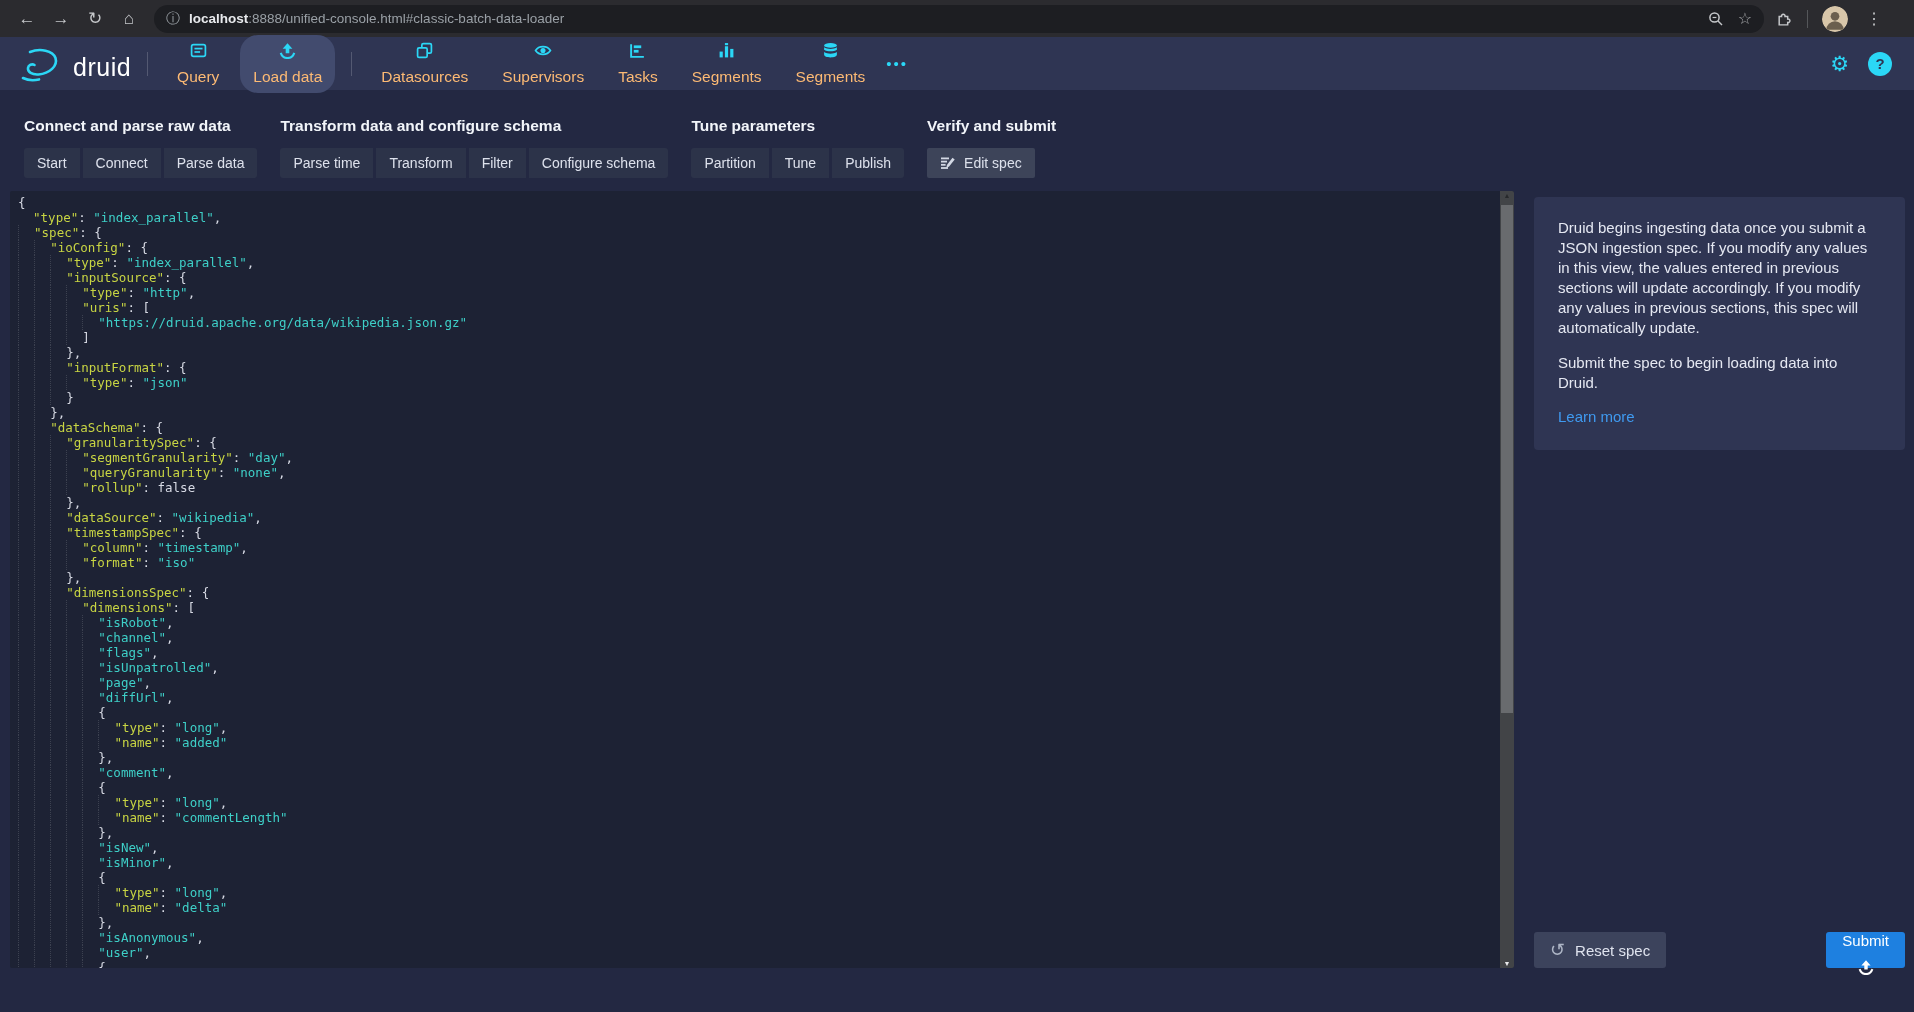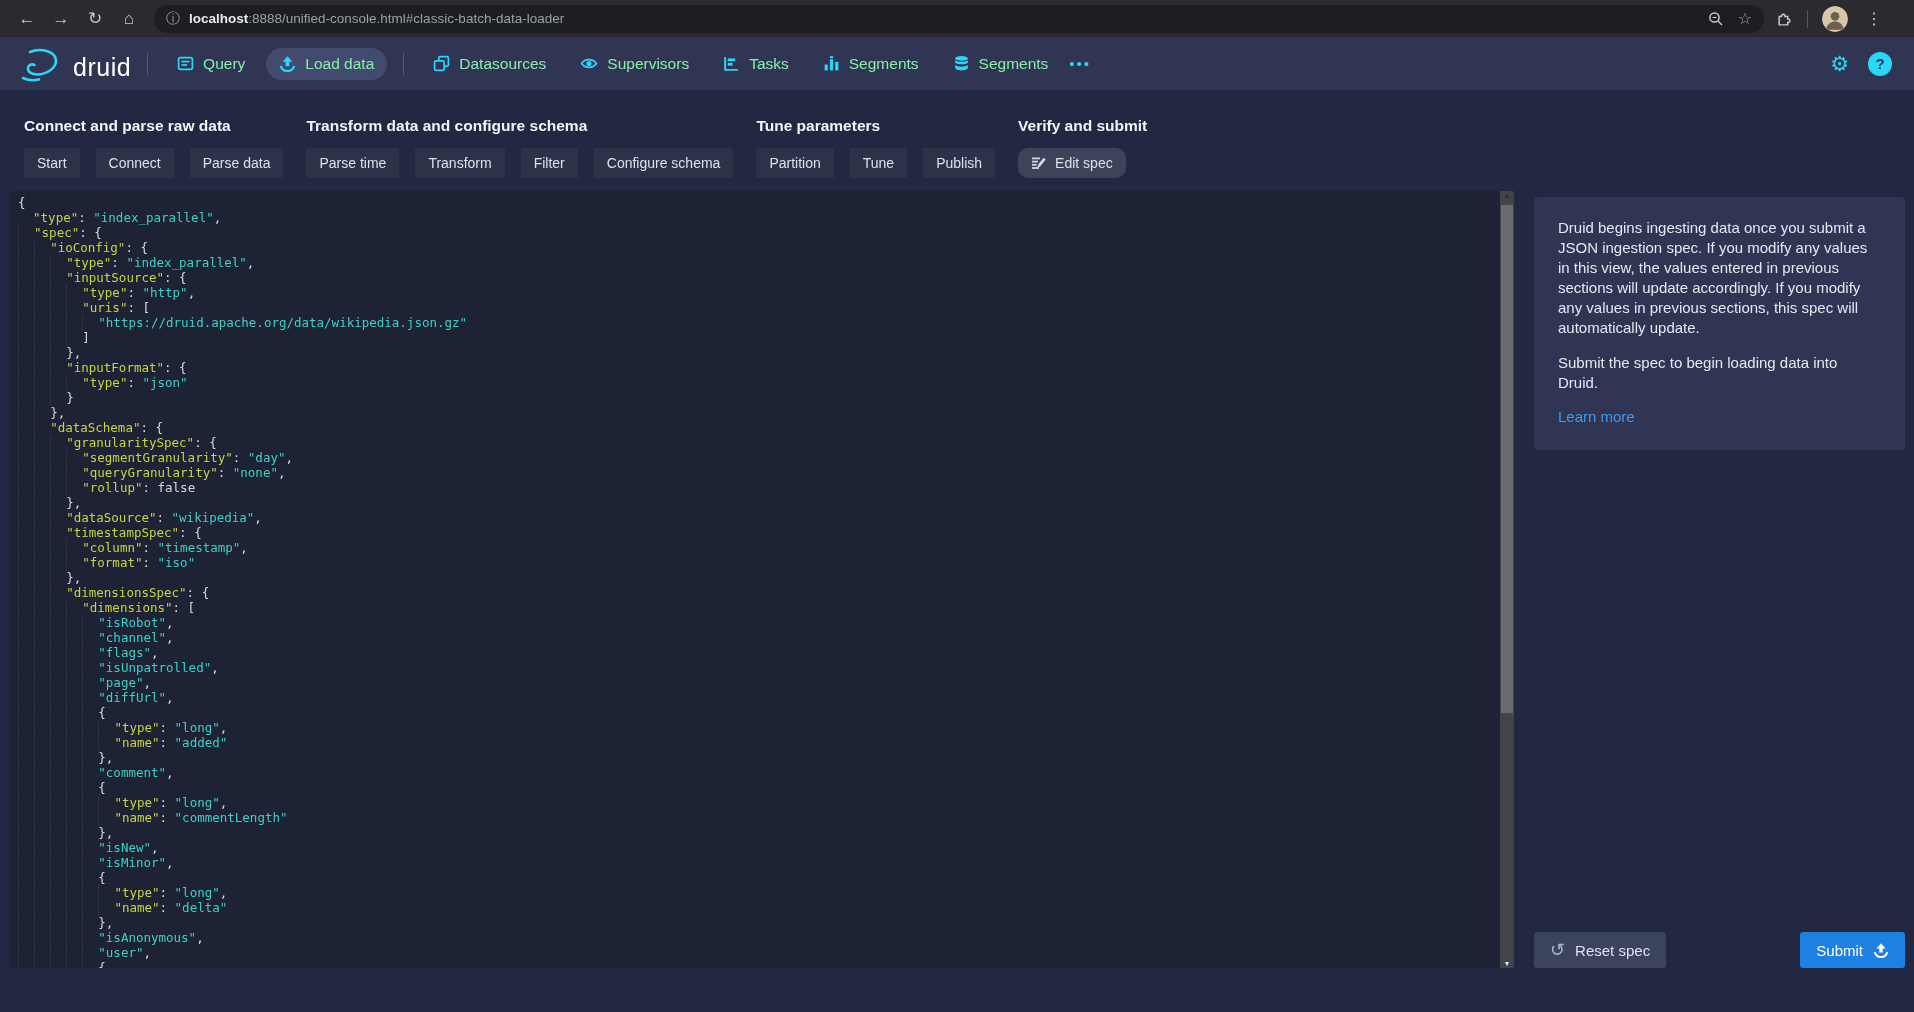--- a/index.html
+++ b/index.html
@@ -19,41 +19,41 @@
   .vsep { width:1px; height:18px; background:#55575a; }
   .avatar { width:26px; height:26px; border-radius:50%; overflow:hidden; display:inline-block; }
   .kebab { color:#c6c8cb; font-size:16px; padding:0 4px; }
   .star { color:#a6a8ab; font-size:16px; }
 
   
   .navbar { height:53px; background:#2f3553; display:flex; align-items:center; padding:0 22px 0 18px; }
   .brand { display:flex; align-items:flex-end; gap:9px; }
   .brand-name { color:#ffffff; font-size:25px; letter-spacing:.5px; }
   .nav-divider { width:1px; height:24px; background:rgba(255,255,255,.18); margin:0 16px; }
-  .nav-item { display:flex; align-items:center; gap:9px; color:#86efac; font-size:15.5px;
-    padding:7px 13px; border-radius:18px; cursor:pointer; white-space:nowrap; }
+  .nav-item { display:flex; align-items:center; gap:9px; color:#fdba74; font-size:15.5px;
+    padding:7px 13px; border-radius:18px; cursor:pointer; white-space:nowrap;flex-direction:column; }
   .nav-item.active { background:#424b6e; }
   .nav-item + .nav-item { margin-left:8px; }
   .cyan { color:#2bd7f6; }
   .more-dots { color:#2bd7f6; font-size:15px; letter-spacing:2px; padding:0 8px; cursor:pointer; }
   .nav-right { margin-left:auto; display:flex; align-items:center; gap:19px; }
   .gear { color:#2bd7f6; font-size:21px; cursor:pointer; }
   .help-circle { width:24px; height:24px; border-radius:50%; background:#2bd7f6; color:#2f3553;
     font-weight:bold; font-size:15px; display:flex; align-items:center; justify-content:center; cursor:pointer; }
 
   
   .steps { padding:27px 16px 13px 24px; display:flex; gap:23px; }
   .step-group { display:flex; flex-direction:column; }
   .step-title { color:#f2f5fa; font-size:15.5px; font-weight:bold; margin-bottom:13px; }
-  .btn-group { display:flex; gap:16px; }
+  .btn-group { display:flex; gap:3px; }
   .sbtn { background:#2c3349; color:#dde1ec; font-size:14px; height:30px; padding:0 13px;
     display:flex; align-items:center; gap:8px; cursor:pointer; white-space:nowrap; }
   .btn-group .sbtn:first-child { border-radius:3px 0 0 3px; }
   .btn-group .sbtn:last-child { border-radius:0 3px 3px 0; }
-  .btn-group .sbtn:only-child { border-radius:10px; }
+  .btn-group .sbtn:only-child { border-radius:2px; }
   .sbtn.active { background:#3d4459; }
 
   
   .content { display:flex; gap:20px; padding:0 9px 0 10px; height:777px; }
   .editor { position:relative; width:1504px; background:#1d2234; border-radius:2px; overflow:hidden; }
   .code { white-space:pre; font-family:"DejaVu Sans Mono", monospace; font-size:12.5px; line-height:15px;
     color:#d8dbe5; padding:4px 20px 4px 8px; }
   .code .k { color:#c8d543; }
   .code .s { color:#3ed0c8; }
   .code .b { color:#d8dbe5; }
@@ -68,21 +68,21 @@
   .right-col { width:371px; display:flex; flex-direction:column;gap:39px; }
   .callout { background:#2f3553; border-radius:4px; padding:21px 24px; margin-top:6px; }
   .callout p { color:#e5e8f2; font-size:15px; line-height:20px; margin-bottom:15px; }
   .learn-more { color:#3f9af0; font-size:15px; text-decoration:none; cursor:pointer; display:inline-block; margin-bottom:4px; }
 
   .actions { margin-top:auto; display:flex; align-items:center; justify-content:space-between; height:36px; }
   .reset-btn { background:#3c435c; border-radius:3px; height:36px; padding:0 16px; display:flex;
     align-items:center; gap:10px; color:#dfe3ee; font-size:15px; cursor:pointer; }
   .reset-ico { color:#aeb6c6; font-size:18px; line-height:1; }
   .submit-btn { background:#1e80e0; border-radius:3px; height:36px; padding:0 16px; display:flex;
-    align-items:center; gap:10px; color:#ffffff; font-size:15px; cursor:pointer; }
+    align-items:center; gap:10px; color:#ffffff; font-size:15px; cursor:pointer;flex-direction:column; }
 
   svg { display:block; }
 </style>
 </head>
 <body>
 
 <div class="chrome">
   <span class="navbtn">←</span>
   <span class="navbtn">→</span>
   <span class="navbtn">↻</span>

